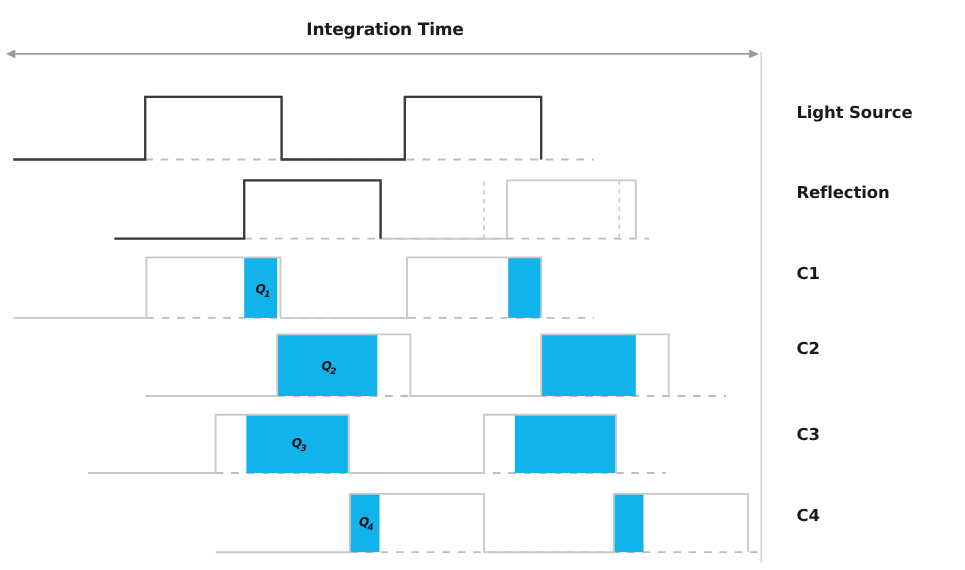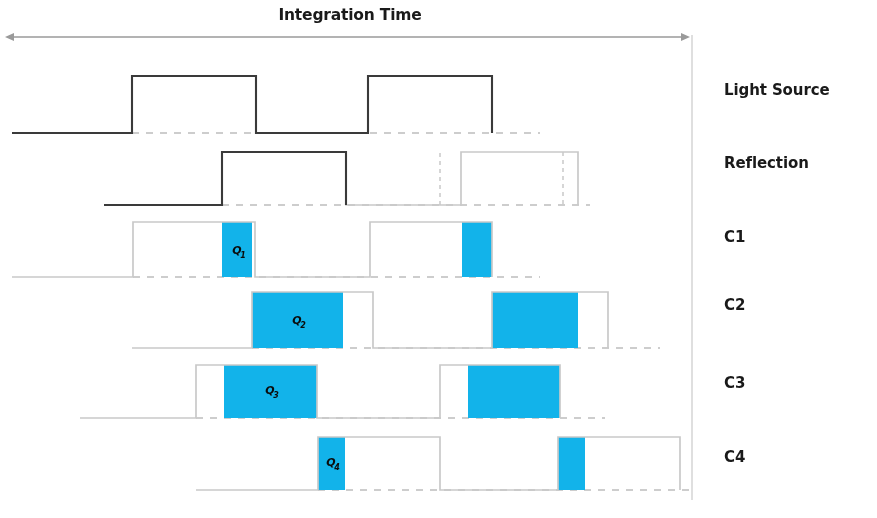--- a/index.html
+++ b/index.html
@@ -1,21 +1,21 @@
 <!DOCTYPE html>
 <html><head>
 <meta charset="utf-8">
 <style>
   html,body{margin:0;padding:0;background:#ffffff;}
   body{
     width:877px;height:518px;
     font-family:"DejaVu Sans", sans-serif;
     overflow:hidden;position:relative;
   }
-  #stage{position:absolute;left:0;top:0;width:877px;height:390px;}
+  #stage{position:absolute;left:0;top:12px;width:877px;height:390px;}
   svg{display:block;}
   .title-text{
     font-family:"DejaVu Sans", sans-serif;
     font-size:15.5px;font-weight:bold;fill:#1a1a1a;
     letter-spacing:-0.2px;
   }
   .row-label{
     font-family:"DejaVu Sans", sans-serif;
     font-size:15px;font-weight:bold;fill:#1a1a1a;
     letter-spacing:-0.1px;

